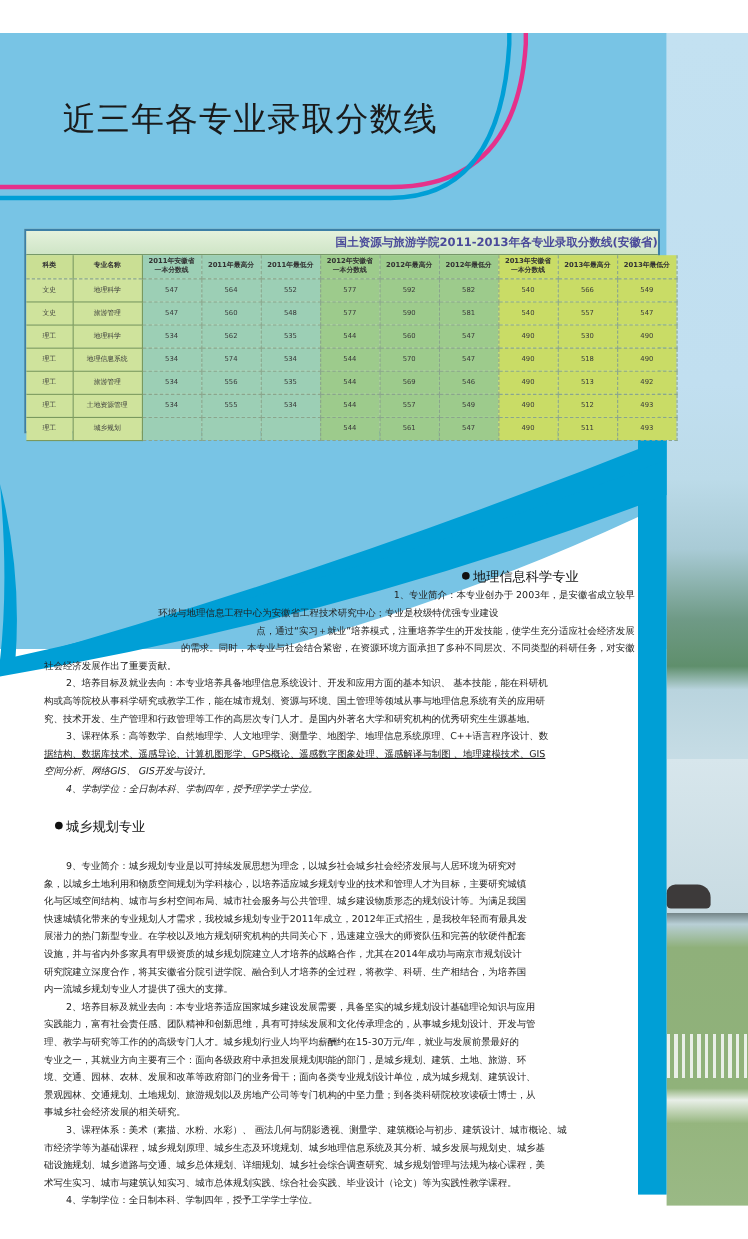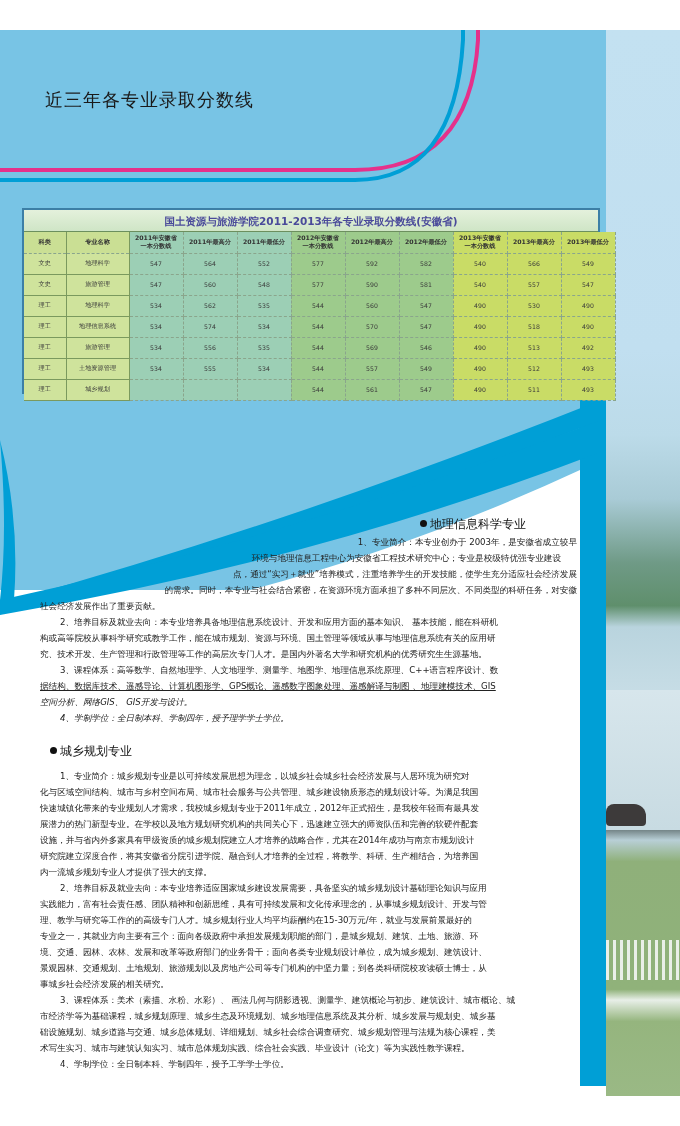--- a/index.html
+++ b/index.html
@@ -33,31 +33,31 @@
 
   
   .blue-panel {
     position: absolute; left: 0; top: 30px; width: 606px; height: 560px;
     background: #78c4e5;
   }
   
   .frame-svg { position: absolute; left: 0; top: 0; width: 680px; height: 1126px; }
 
   .page-title {
-    position: absolute; left: 45px; top: 88px;
-    font-size: 18px; letter-spacing: 1px; color: #1a1a1a; font-weight: normal;
+    position: absolute; left: 57px; top: 88px;
+    font-size: 30px; letter-spacing: 1px; color: #1a1a1a; font-weight: normal;
   }
 
   
   .table-wrap {
     position: absolute; left: 22px; top: 208px; width: 578px; height: 186px;
     border: 2px solid #3c7fa6; background: #d8ead0;
   }
   .table-caption {
-    height: 22px; line-height: 22px; text-align: center;
+    height: 22px; line-height: 22px; text-align: right;
     font-size: 10.5px; font-weight: bold; color: #4a4a9a;
     background: linear-gradient(180deg, #e4f1dc, #cfe5c6);
     border-bottom: 1px solid #6c8f5e;
   }
   table { border-collapse: collapse; width: 100%; table-layout: fixed; }
   th, td {
     font-size: 6.2px; text-align: center; color: #3a3a3a;
     border-right: 1px dashed #8aa58c; border-bottom: 1px dashed #8aa58c;
     height: 21px; font-weight: normal;
   }
@@ -227,36 +227,37 @@
             <td class="c-d">511</td>
             <td class="c-d">493</td>
           </tr>
         </tbody>
     </table>
   </div>
 
   <div class="text-block" style="left:20px; top:514px; width:560px;">
     <div class="line sec-title" style="padding-left:400px; line-height:20px;"><span class="bullet"></span><span>地理信息科学专业</span></div>
     <div class="line r" style="padding-right:3px;">1、专业简介：本专业创办于 2003年，是安徽省成立较早</div>
-    <div class="line r" style="padding-right:19px;">环境与地理信息工程中心为安徽省工程技术研究中心；专业是校级特优强专业建设</div>
+    <div class="line r" style="padding-right:3px;text-align:center;">环境与地理信息工程中心为安徽省工程技术研究中心；专业是校级特优强专业建设</div>
     <div class="line r" style="padding-right:3px;">点，通过“实习＋就业”培养模式，注重培养学生的开发技能，使学生充分适应社会经济发展</div>
     <div class="line r" style="padding-right:3px;">的需求。同时，本专业与社会结合紧密，在资源环境方面承担了多种不同层次、不同类型的科研任务，对安徽</div>
     <div class="line" style="padding-left:20px;">社会经济发展作出了重要贡献。</div>
     <div class="line" style="padding-left:40px;">2、培养目标及就业去向：本专业培养具备地理信息系统设计、开发和应用方面的基本知识、 基本技能，能在科研机</div>
     <div class="line" style="padding-left:20px;">构或高等院校从事科学研究或教学工作，能在城市规划、资源与环境、国土管理等领域从事与地理信息系统有关的应用研</div>
     <div class="line" style="padding-left:20px;">究、技术开发、生产管理和行政管理等工作的高层次专门人才。是国内外著名大学和研究机构的优秀研究生生源基地。</div>
     <div class="line" style="padding-left:40px;">3、课程体系：高等数学、自然地理学、人文地理学、测量学、地图学、地理信息系统原理、C++语言程序设计、数</div>
     <div class="line" style="padding-left:20px;text-decoration:underline;">据结构、数据库技术、遥感导论、计算机图形学、GPS概论、遥感数字图象处理、遥感解译与制图 、地理建模技术、GIS</div>
     <div class="line" style="padding-left:20px;font-style:italic;">空间分析、网络GIS、 GIS开发与设计。</div>
     <div class="line" style="padding-left:40px;font-style:italic;">4、学制学位：全日制本科、学制四年，授予理学学士学位。</div>
   </div>
 
   <div class="text-block" style="left:40px; top:740px; width:540px;">
-    <div class="line sec-title" style="padding-left:10px; line-height:22px; margin-bottom:6px;"><span class="bullet"></span><span>城乡规划专业</span></div>
-    <div class="line" style="padding-left:20px;">1、专业简介：城乡规划专业是以可持续发展思想为理念，以城乡社会城乡社会经济发展与人居环境为研究对</div>
+    <div class="line sec-title" style="padding-left:10px; line-height:22px; margin-bottom:18px;"><span class="bullet"></span><span>城乡规划专业</span></div>
+    <div class="line" style="padding-left:20px;">9、专业简介：城乡规划专业是以可持续发展思想为理念，以城乡社会城乡社会经济发展与人居环境为研究对</div>
+    <div class="line">象，以城乡土地利用和物质空间规划为学科核心，以培养适应城乡规划专业的技术和管理人才为目标，主要研究城镇</div>
     <div class="line">化与区域空间结构、城市与乡村空间布局、城市社会服务与公共管理、城乡建设物质形态的规划设计等。为满足我国</div>
     <div class="line">快速城镇化带来的专业规划人才需求，我校城乡规划专业于2011年成立，2012年正式招生，是我校年轻而有最具发</div>
     <div class="line">展潜力的热门新型专业。在学校以及地方规划研究机构的共同关心下，迅速建立强大的师资队伍和完善的软硬件配套</div>
     <div class="line">设施，并与省内外多家具有甲级资质的城乡规划院建立人才培养的战略合作，尤其在2014年成功与南京市规划设计</div>
     <div class="line">研究院建立深度合作，将其安徽省分院引进学院、融合到人才培养的全过程，将教学、科研、生产相结合，为培养国</div>
     <div class="line">内一流城乡规划专业人才提供了强大的支撑。</div>
     <div class="line" style="padding-left:20px;">2、培养目标及就业去向：本专业培养适应国家城乡建设发展需要，具备坚实的城乡规划设计基础理论知识与应用</div>
     <div class="line">实践能力，富有社会责任感、团队精神和创新思维，具有可持续发展和文化传承理念的，从事城乡规划设计、开发与管</div>
     <div class="line">理、教学与研究等工作的的高级专门人才。城乡规划行业人均平均薪酬约在15-30万元/年，就业与发展前景最好的</div>
     <div class="line">专业之一，其就业方向主要有三个：面向各级政府中承担发展规划职能的部门，是城乡规划、建筑、土地、旅游、环</div>

